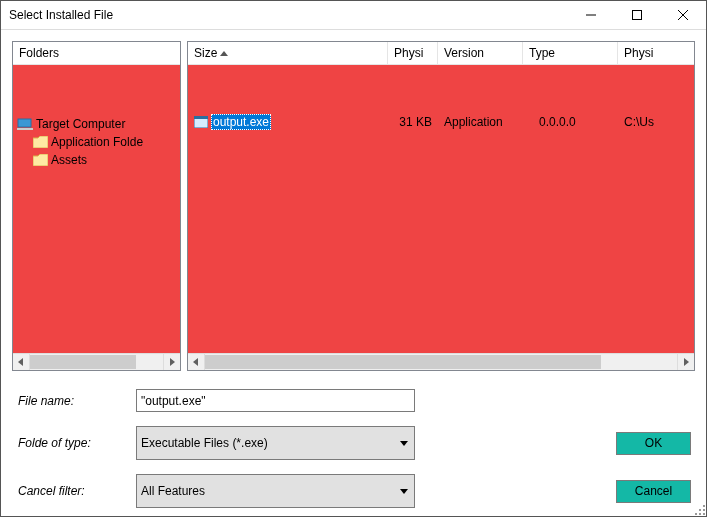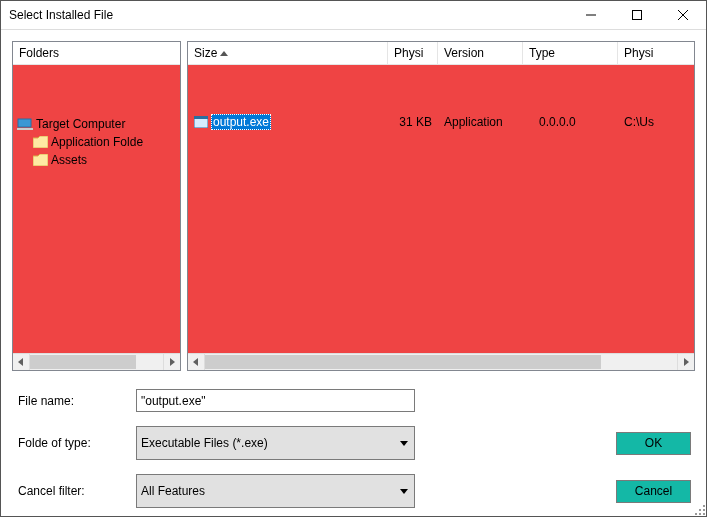--- a/index.html
+++ b/index.html
@@ -29,21 +29,21 @@
     .selected-text { background: #0078d7; color: #fff; padding: 0 1px; border:1px dotted #fff; }
     .icon-app { width:14px; height:12px; }
     .hscroll { height: 17px; background: #f0f0f0; border-top: 1px solid #ddd; display:flex; align-items:stretch; }
     .scroll-arrow { width:17px; display:flex; align-items:center; justify-content:center; border-left:1px solid #ddd; border-right:1px solid #ddd;}
     .scroll-arrow.left{border-left:none;}
     .scroll-arrow.right{border-right:none;}
     .scroll-track { flex:1; position:relative; }
     .scroll-thumb { position:absolute; top:1px; bottom:1px; background:#cdcdcd; }
     .form-area { padding-top: 18px; display:flex; flex-direction:column; gap:14px; padding-left:6px; padding-right:4px;}
     .form-row { display:flex; align-items:center; gap:8px; }
-    .form-label { width:110px; }
+    .form-label { width:110px;font-style:italic; }
     .text-input { flex:1; max-width:438px; height:23px; border:1px solid #7a7a7a; padding:0 4px; background:#fff; }
     .combo { flex:1; max-width:438px; height:34px; border:1px solid #7a7a7a; background:#e1e1e1; display:flex; align-items:center; padding:0 4px; justify-content:space-between; }
     .combo-arrow { width:0;height:0;border-left:4px solid transparent;border-right:4px solid transparent;border-top:5px solid #000; margin-right:2px;}
     .btn { width:75px; height:23px; border:1px solid #7a7a7a; background:#14b8a6; display:flex; align-items:center; justify-content:center; margin-left:auto; }
     .btn-wrapper { flex:1; display:flex; justify-content:flex-end; }
     .grip { position:absolute; right:2px; bottom:2px; width:12px; height:12px; }
     .grip span{position:absolute;width:2px;height:2px;background:#999;}
     .c-name{flex:0 0 200px;} .c-size{flex:0 0 50px; justify-content:flex-end;} .c-type{flex:0 0 95px;} .c-ver{flex:0 0 85px;} .c-phys{flex:1;}
     .hdr .c-size{justify-content:flex-start;}
   </style>

